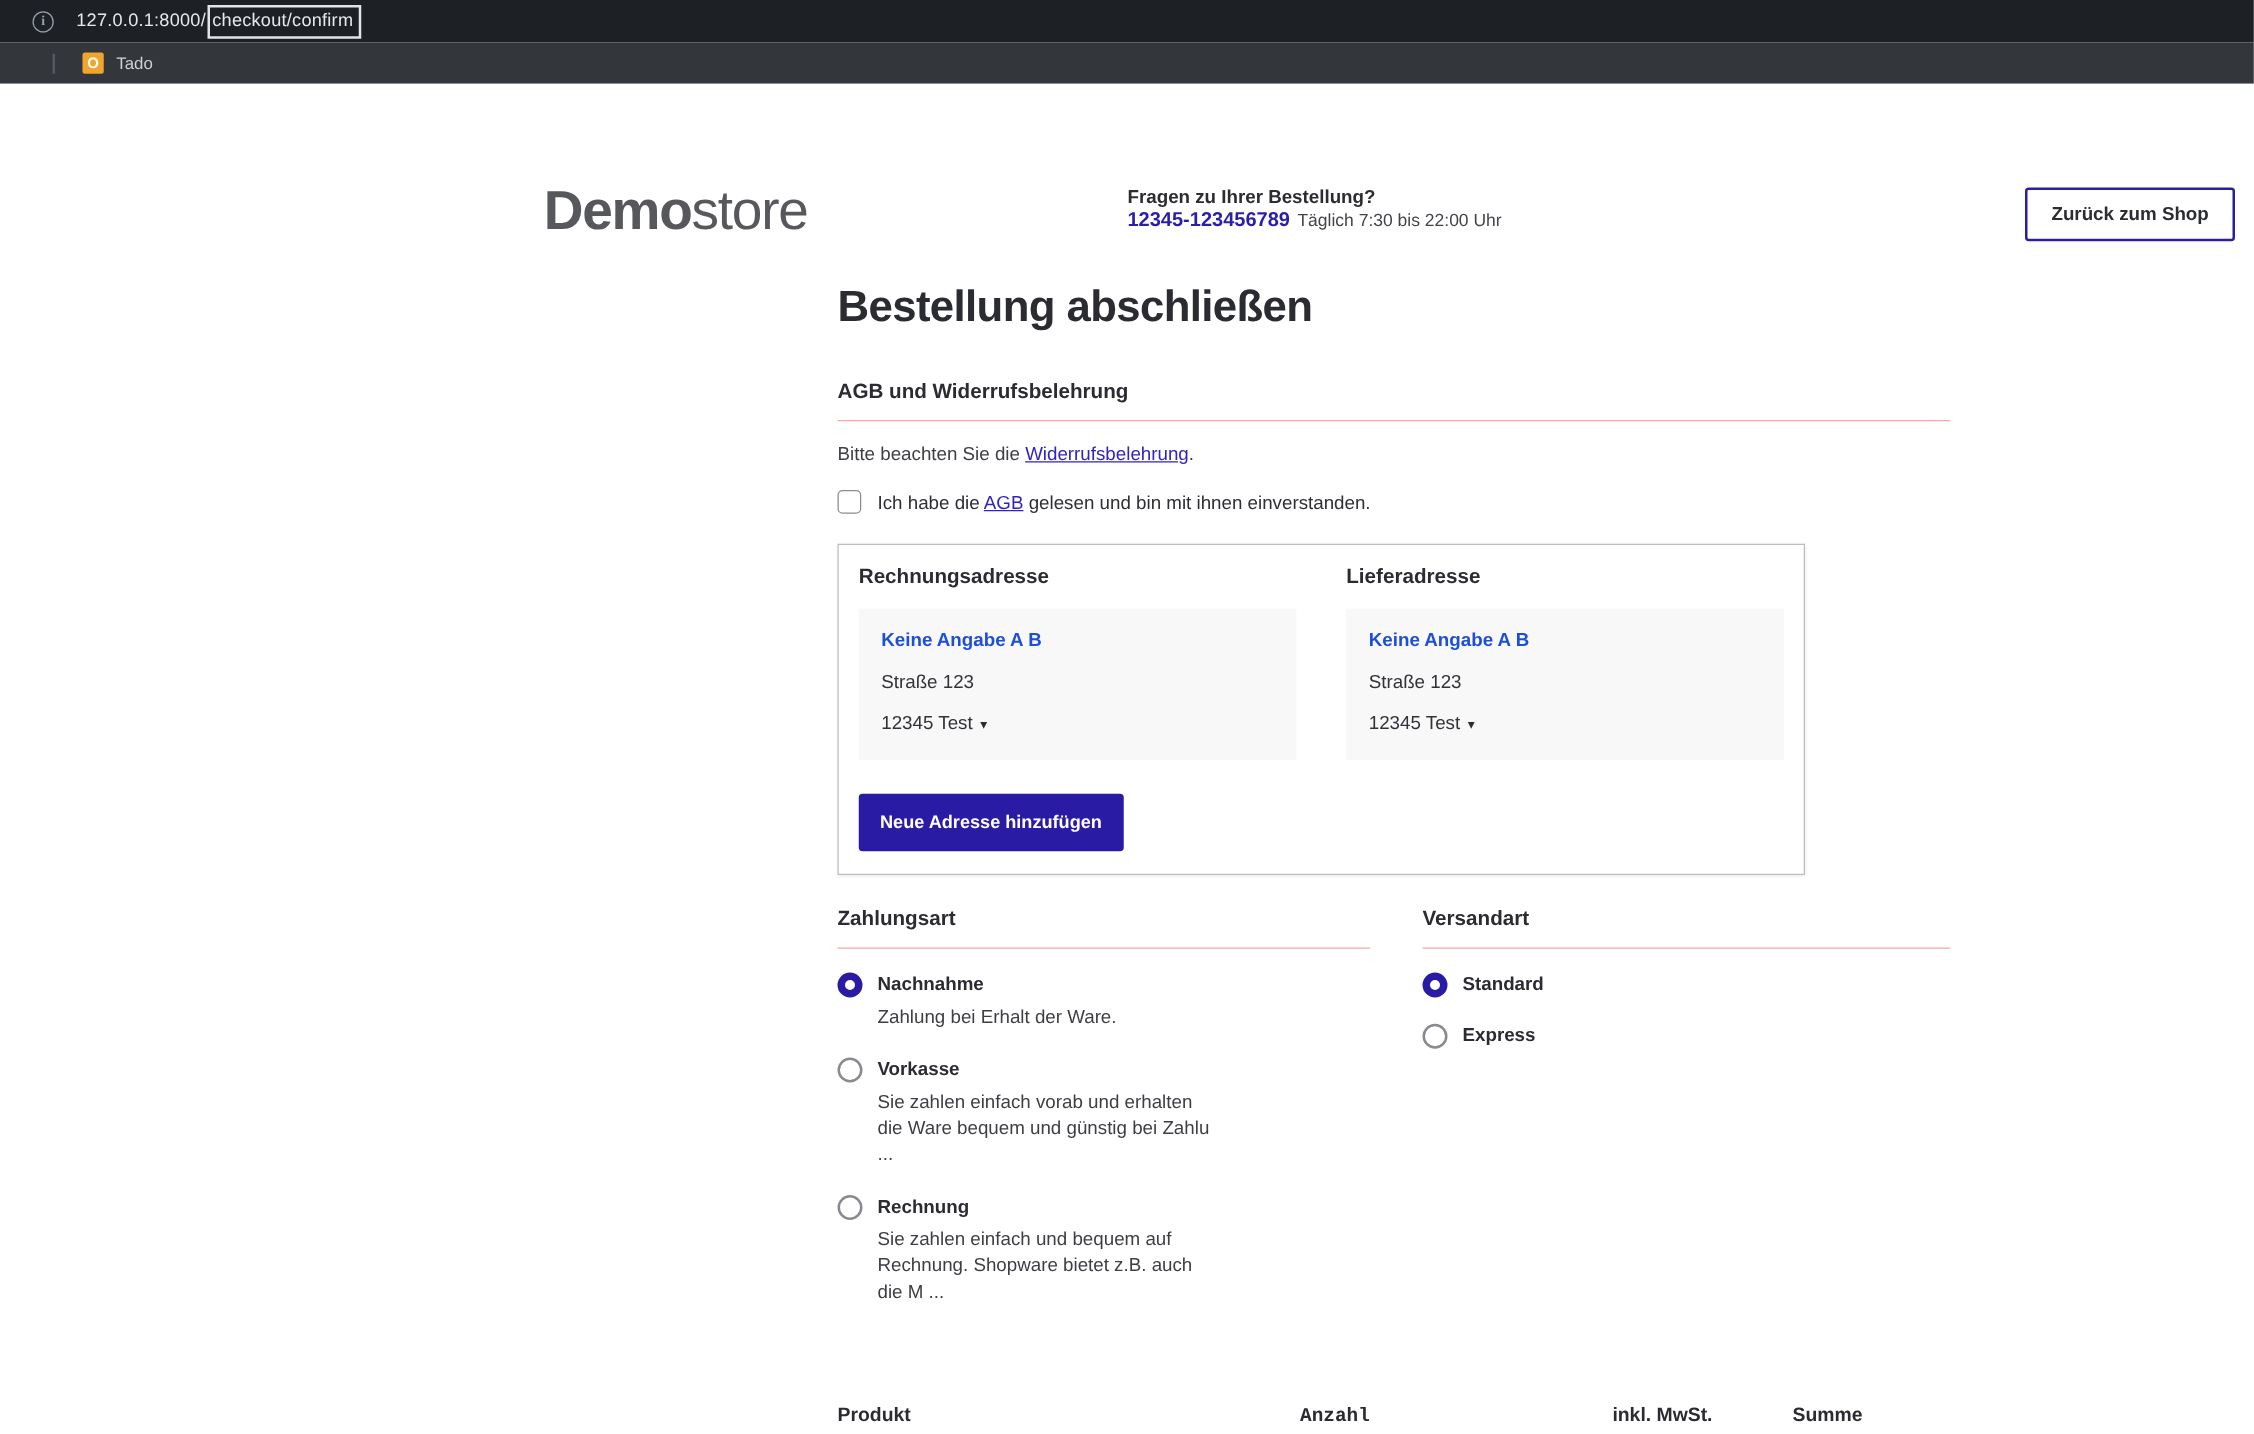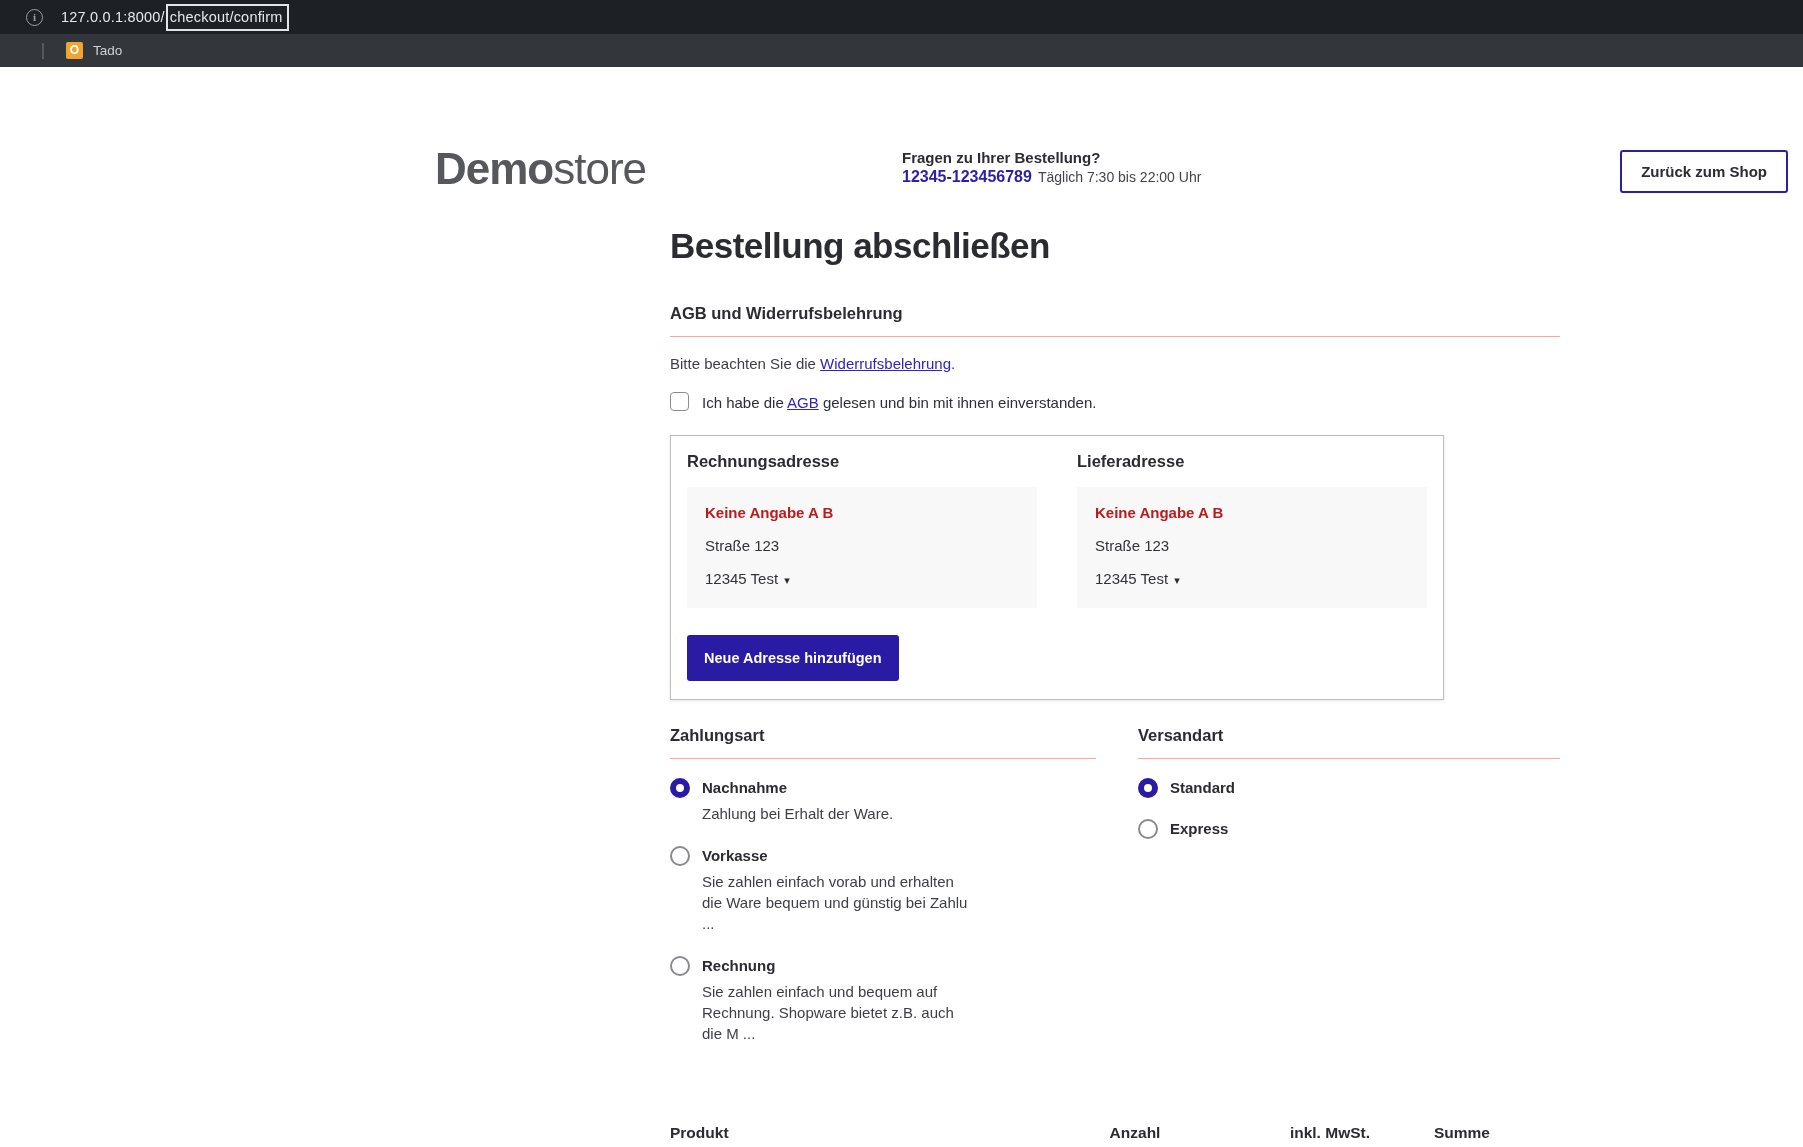--- a/index.html
+++ b/index.html
@@ -47,21 +47,21 @@
               background:#fff; margin-right:13px; flex:0 0 auto; cursor:pointer; }
   .checkbox-label { font-size:15px; color:#2e2f35; }
 
   
   .address-panel { margin-top:24px; border:1px solid #bebec2; background:#fff;
                    box-shadow:0 1px 3px rgba(0,0,0,.10); padding:16px 16px 18px 16px; width:774px; }
   .address-cols { display:flex; gap:40px; }
   .address-col { width:426px; }
   .address-col-title { font-size:16.5px; font-weight:700; color:#2b2b32; margin-bottom:16px; }
   .address-card { background:#f8f8f9; padding:17px 18px 5px 18px; }
-  .address-name { font-size:15px; font-weight:700; color:#b91c1c; margin-bottom:16px; }
+  .address-name { font-size:15px; font-weight:700; color:#1d4ed8; margin-bottom:16px; }
   .address-line { font-size:15px; color:#323338; margin-bottom:16px; }
   .city-caret { font-size:11px; color:#2b2b32; margin-left:6px; cursor:pointer; }
   .add-address-btn { margin-top:27px; background:#2a1ba5; color:#fff; border:none;
                      border-radius:3px; padding:15px 17px; font-size:14.5px;
                      font-weight:700; cursor:pointer; }
 
   
   .pay-ship { display:flex; gap:42px; margin-top:26px; }
   .pay-col { width:426px; }
   .ship-col { width:422px; }
@@ -73,21 +73,21 @@
   .option-label { font-size:15px; font-weight:700; color:#2b2b32; line-height:20px; }
   .option-desc { font-size:15px; color:#3e3f45; line-height:21px; margin-top:5px;
                  white-space:pre-line; }
   .option + .option { margin-top:22px; }
   .ship-col .option + .option { margin-top:21px; }
 
   
   .cart { margin-top:80px; }
   .cart-header { display:flex; padding-bottom:14px; border-bottom:1px solid #606168; }
   .col-product { width:370px; }
-  .col-qty { width:190px; text-align:center; }
+  .col-qty { width:190px; text-align:left;font-family:Liberation Mono, monospace; }
   .col-tax { width:140px; text-align:right; }
   .col-sum { width:120px; text-align:right; }
   .col-remove { width:70px; text-align:right; }
   .cart-header div { font-size:15.5px; font-weight:700; color:#2b2b32; }
 </style>
 </head>
 <body>
 
 <div class="browser-top">
   <div class="info-icon">i</div>

